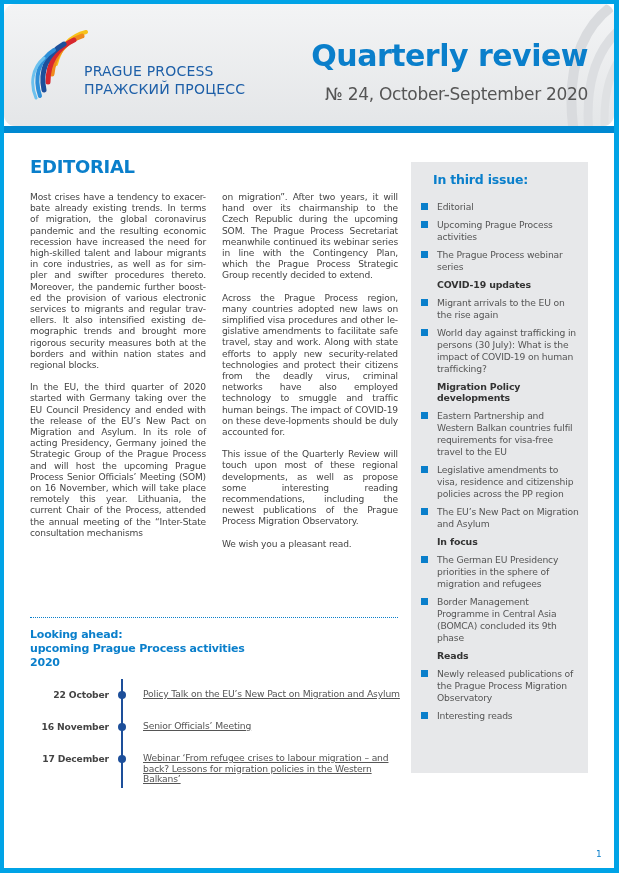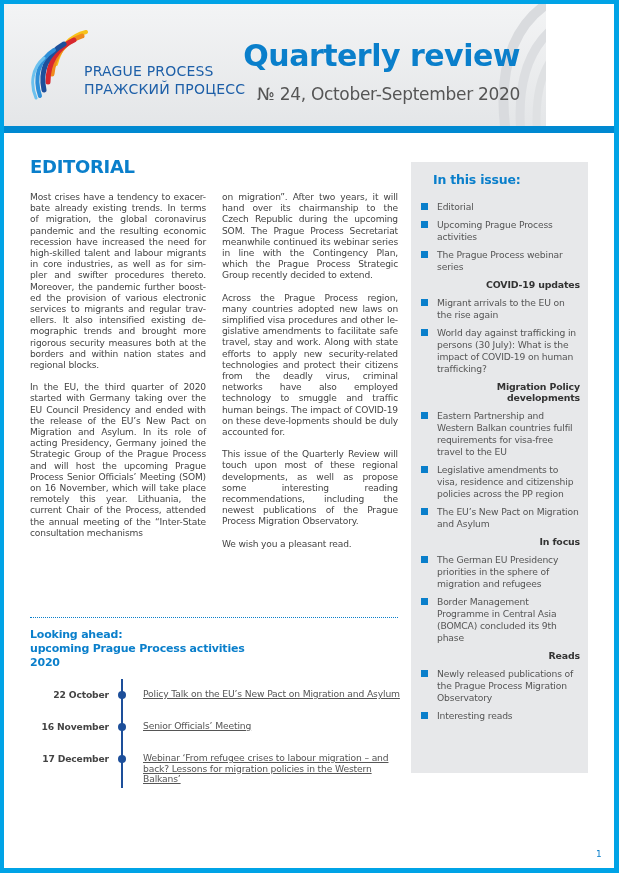--- a/index.html
+++ b/index.html
@@ -1,37 +1,37 @@
 <!DOCTYPE html>
 <html><head>
 <meta charset="utf-8">
 <style>
   * { box-sizing: border-box; margin: 0; padding: 0; }
   html, body { width: 619px; height: 873px; overflow: hidden; background: #ffffff; }
   body { font-family: "DejaVu Sans", "Liberation Sans", sans-serif; position: relative; }
   .frame { position: absolute; left: 0; top: 0; width: 619px; height: 873px; border: 4px solid #00a3e6; border-bottom-width: 5px; border-right-width: 5px; background: #fff; }
-  .header { position: absolute; left: 4px; top: 4px; width: 542px; height: 122px;
-    background: linear-gradient(180deg, #f3f4f5 0%, #e4e6e8 100%); overflow: hidden; }
+  .header { position: absolute; left: 4px; top: 4px; width: 610px; height: 122px;
+    background: linear-gradient(180deg, #f3f4f5 0%, #e4e6e8 100%); overflow: hidden; border-radius: 11px; }
   .header-swoosh { position: absolute; right: -30px; top: -20px; width: 120px; height: 160px; }
   .header-bar { position: absolute; left: 4px; top: 126px; width: 610px; height: 7px; background: #0089d1; }
   .logo { position: absolute; left: 26px; top: 26px; width: 60px; height: 72px; }
   .logo-text { position: absolute; left: 80px; top: 58px; color: #1d5fa8; font-family: "DejaVu Sans", sans-serif; font-size: 14px; line-height: 18px; letter-spacing: 0.2px; }
   .title { position: absolute; right: 26px; top: 34px; color: #0a7fcb; font-family: "DejaVu Sans", sans-serif; font-weight: bold; font-size: 30px; letter-spacing: -0.5px; white-space: nowrap; }
   .subtitle { position: absolute; right: 26px; top: 80px; color: #555; font-family: "DejaVu Sans", sans-serif; font-size: 17px; white-space: nowrap; letter-spacing: -0.3px; }
 
   .editorial-title { position: absolute; left: 30px; top: 156px; color: #0a7fcb; font-weight: bold; font-size: 18px; letter-spacing: -0.3px; }
   .columns { position: absolute; left: 30px; top: 192px; width: 368px; display: flex; justify-content: space-between; }
   .col { width: 176px; font-size: 9.1px; line-height: 11.2px; color: #444; text-align: justify; hyphens: manual; letter-spacing: -0.15px; }
   .col p { margin-bottom: 11px; }
 
   .sidebar { position: absolute; left: 411px; top: 162px; width: 177px; height: 611px; background: #e7e8ea; padding: 10px 8px 0 10px; }
   .sidebar h3 { color: #0a7fcb; font-size: 12.5px; font-weight: bold; margin: 0 0 14px 12px; letter-spacing: -0.2px; }
   .toc-item { display: flex; align-items: flex-start; font-size: 9.2px; line-height: 12px; color: #555; margin-bottom: 6px; letter-spacing: -0.15px; }
   .toc-bullet { flex: none; width: 7px; height: 7px; background: #0a7fcb; margin: 2px 9px 0 0; }
-  .toc-section { font-size: 9.4px; font-weight: bold; color: #333; margin: 0 0 7px 16px; letter-spacing: -0.15px; text-align: right; }
+  .toc-section { font-size: 9.4px; font-weight: bold; color: #333; margin: 0 0 7px 16px; letter-spacing: -0.15px; }
 
   .dotted { position: absolute; left: 30px; top: 617px; width: 368px; border-top: 1px dotted #0a7fcb; }
   .ahead-title { position: absolute; left: 30px; top: 628px; color: #0a7fcb; font-weight: bold; font-size: 11px; line-height: 14px; letter-spacing: -0.2px; }
   .timeline-line { position: absolute; left: 121px; top: 679px; width: 2px; height: 109px; background: #1d4f9a; }
   .tl-row { position: absolute; left: 0; width: 400px; }
   .tl-date { position: absolute; right: 291px; width: 100px; text-align: right; font-size: 9.2px; font-weight: bold; color: #444; white-space: nowrap; letter-spacing: -0.15px; }
   .tl-dot { position: absolute; left: 118px; width: 8px; height: 8px; border-radius: 50%; background: #1d4f9a; top: 2px; }
   .tl-text { position: absolute; left: 143px; width: 258px; font-size: 9.2px; line-height: 10.5px; color: #555; letter-spacing: -0.15px; text-decoration: underline; }
 
   .page-num { position: absolute; left: 596px; top: 849px; color: #0a7fcb; font-size: 9px; }
@@ -72,21 +72,21 @@
   </div>
   <div class="col">
     <p>on migration”. After two years, it will hand over its chairmanship to the Czech Republic during the upcoming SOM. The Prague Process Secretariat meanwhile continued its webinar series in line with the Contingency Plan, which the Prague Process Strategic Group recently decided to extend.</p>
     <p>Across the Prague Process region, many countries adopted new laws on simplified visa procedures and other le-gislative amendments to facilitate safe travel, stay and work. Along with state efforts to apply new security-related technologies and protect their citizens from the deadly virus, criminal networks have also employed technology to smuggle and traffic human beings. The impact of COVID-19 on these deve-lopments should be duly accounted for.</p>
     <p>This issue of the Quarterly Review will touch upon most of these regional developments, as well as propose some interesting reading recommendations, including the newest publications of the Prague Process Migration Observatory.</p>
     <p>We wish you a pleasant read.</p>
   </div>
 </div>
 
 <div class="sidebar">
-  <h3>In this issue:</h3>
+  <h3>In third issue:</h3>
   <div id="toc">
       <div class="toc-item">
         <span class="toc-bullet"></span>
         <span>Editorial</span>
       </div>
       <div class="toc-item">
         <span class="toc-bullet"></span>
         <span>Upcoming Prague Process activities</span>
       </div>
       <div class="toc-item">

